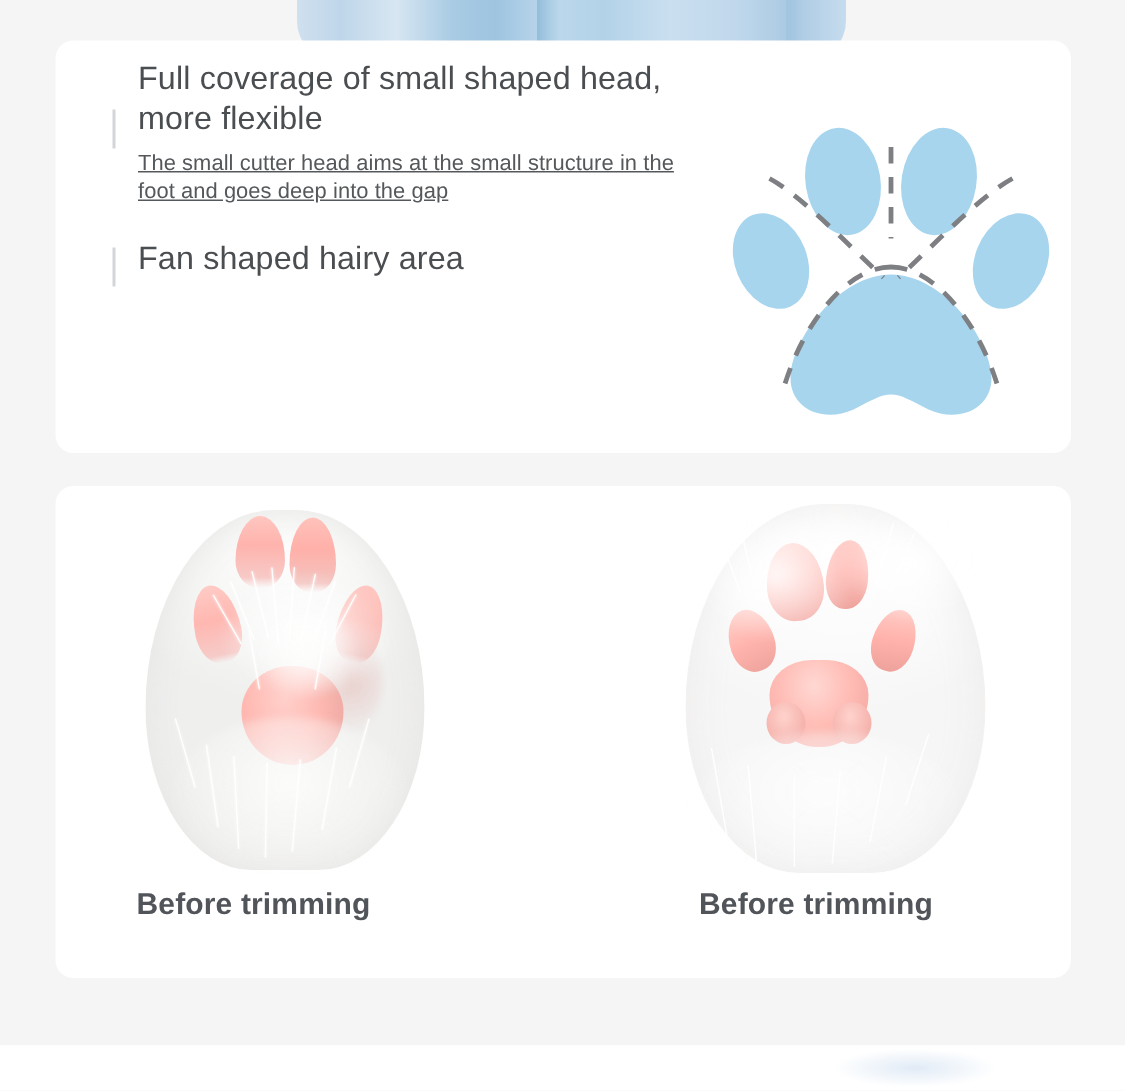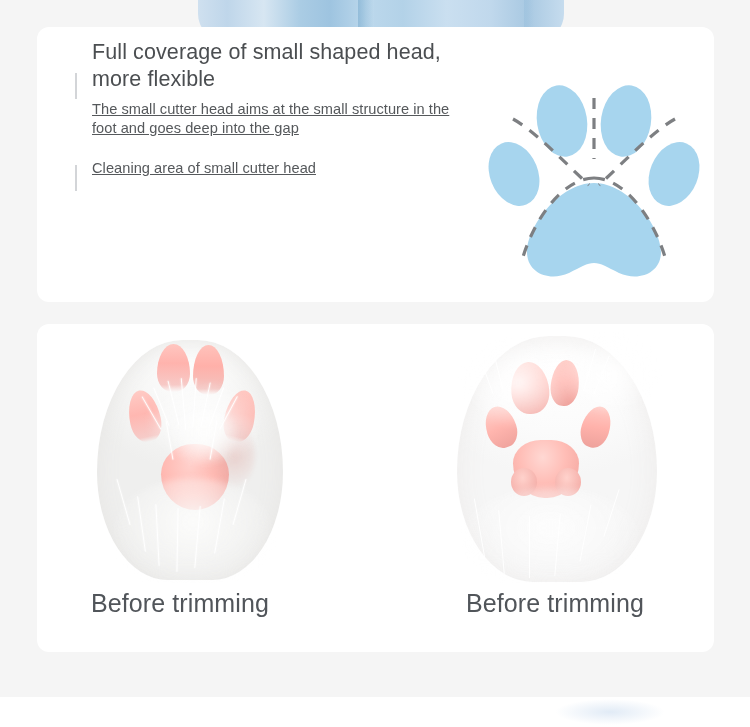--- a/index.html
+++ b/index.html
@@ -263,24 +263,24 @@
   #photo-after .strand {
     position: absolute;
     width: 1px;
     background: rgba(255,255,255,.9);
     border-radius: 1px;
   }
 
   
   .caption {
     position: absolute;
-    font-size: 25px;
+    font-size: 20px;
     line-height: 30px;
     color: #51555a;
-    font-weight: 400;
+    font-weight: 700;
     letter-spacing: .1px;
     white-space: nowrap;
   }
   #caption-before { left: 91px;  top: 588px; }
   #caption-after  { left: 466px; top: 588px; }
 </style>
 </head>
 <body>
 
 <div class="page-bg"></div>
@@ -296,21 +296,21 @@
   <div class="feature-list">
 
     <div class="feature-block" id="feature-0">
       <span class="feature-bar"></span>
       <div class="feature-title">Full coverage of small shaped head, more flexible</div>
       <div class="feature-desc">The small cutter head aims at the small structure in the foot and goes deep into the gap</div>
     </div>
 
     <div class="feature-block" id="feature-1">
       <span class="feature-bar"></span>
-      <div class="feature-desc">Cleaning area of small cutter head</div>
+      <div class="feature-title">Fan shaped hairy area</div>
     </div>
 
   </div>
 
   <div class="paw-wrap">
     <svg viewBox="0 0 230 222" xmlns="http://www.w3.org/2000/svg">
 
       <ellipse cx="83" cy="54" rx="25" ry="36" fill="#a7d5ee" transform="rotate(-9 83 54)"></ellipse>
       <ellipse cx="147" cy="54" rx="25" ry="36" fill="#a7d5ee" transform="rotate(9 147 54)"></ellipse>
       <ellipse cx="35" cy="107" rx="24" ry="33" fill="#a7d5ee" transform="rotate(-22 35 107)"></ellipse>

